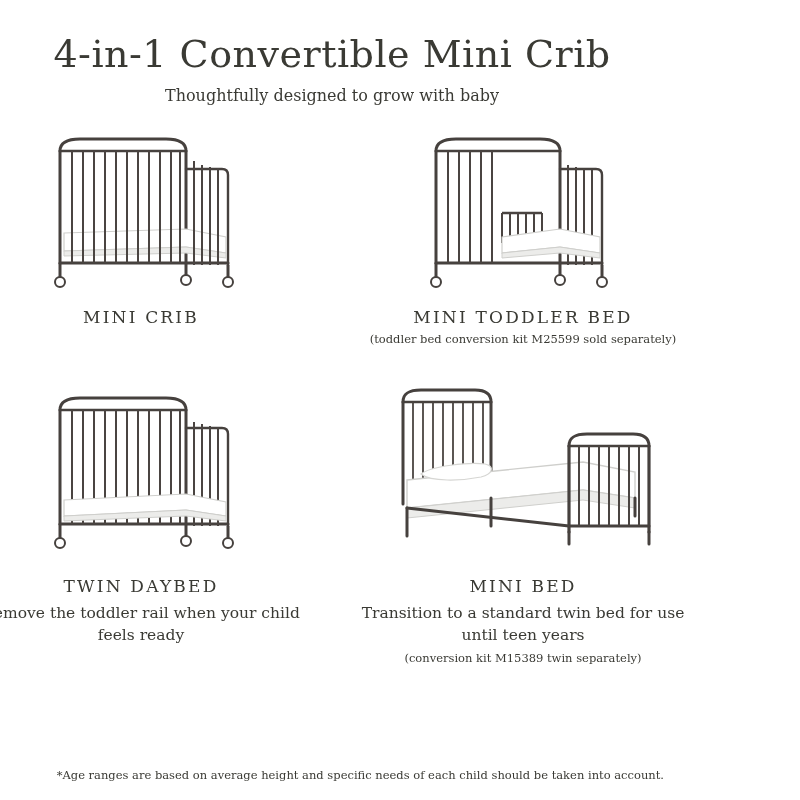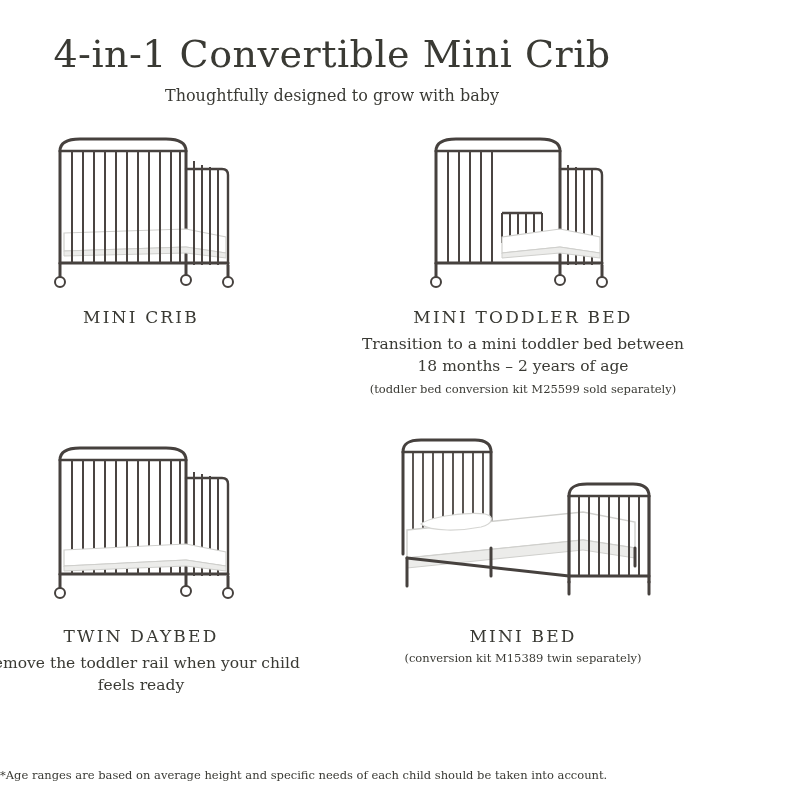--- a/index.html
+++ b/index.html
@@ -90,21 +90,21 @@
     color: #3a3a34;
     text-align: center;
     margin-top: 5px;
     max-width: 340px;
   }
   .footnote {
     position: absolute;
     bottom: 18px;
     left: 0;
     right: 0;
-    text-align: left;
+    text-align: right;
     font-family: "DejaVu Serif", serif;
     font-size: 11.5px;
     color: #3a3a34;
   }
   svg { display: block; }
 </style>
 </head>
 <body>
 
 <div class="page">
@@ -212,21 +212,20 @@
             <path d="M184 140 V152"></path>
           </g>
           <g fill="none" stroke="#46413e" stroke-width="2">
             <circle cx="18" cy="157" r="5"></circle>
             <circle cx="142" cy="155" r="5"></circle>
             <circle cx="184" cy="157" r="5"></circle>
           </g>
         </svg>
       </div>
       <div class="cap-title">MINI TODDLER BED</div>
-      <div class="cap-desc">Transition to a mini toddler bed between 18 months – 2 years of age</div>
       <div class="cap-note">(toddler bed conversion kit M25599 sold separately)</div>
     </div>
 
     <div class="cell">
       <div class="art tall">
         <svg width="210" height="190" viewBox="0 0 210 190" aria-hidden="true">
           <g stroke="#46413e" stroke-width="2.4" fill="none" stroke-linecap="round">
             <path d="M24 34 H150"></path>
             <path d="M24 34 C24 24 34 22 44 22 H130 C142 22 150 25 150 34" stroke-width="3"></path>
             <path d="M150 52 H186 C190 52 192 54 192 58 V150"></path>
@@ -317,19 +316,20 @@
             <path d="M34 132 L196 150"></path>
             <path d="M34 132 V160"></path>
             <path d="M118 122 V150"></path>
             <path d="M196 156 V168"></path>
             <path d="M276 156 V168"></path>
             <path d="M262 122 V140"></path>
           </g>
         </svg>
       </div>
       <div class="cap-title">MINI BED</div>
+      <div class="cap-desc">Transition to a standard twin bed for use until teen years</div>
       <div class="cap-note">(conversion kit M15389 twin separately)</div>
     </div>
 
   </div>
 
   <div class="footnote">*Age ranges are based on average height and specific needs of each child should be taken into account.</div>
 </div>
 
 </body></html>

